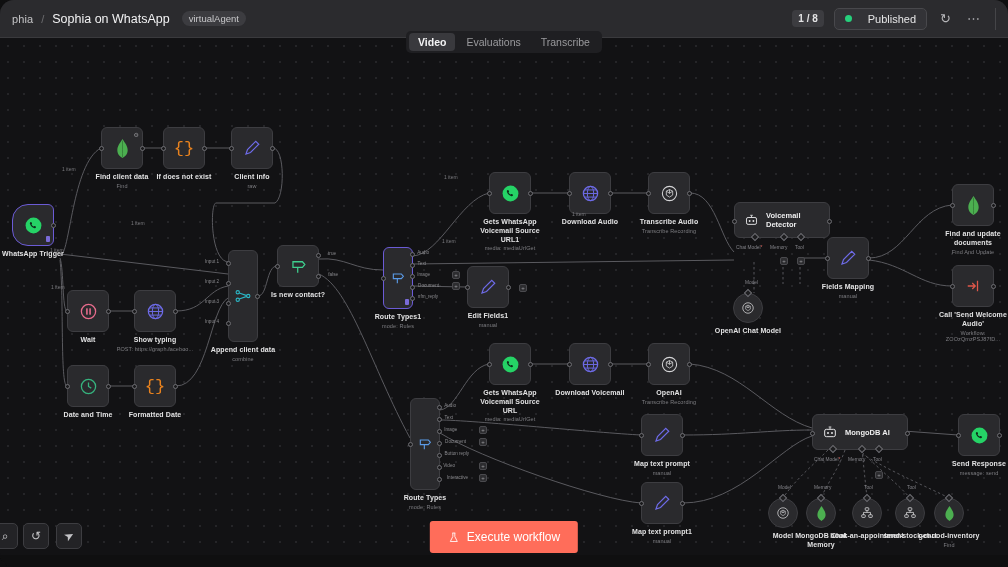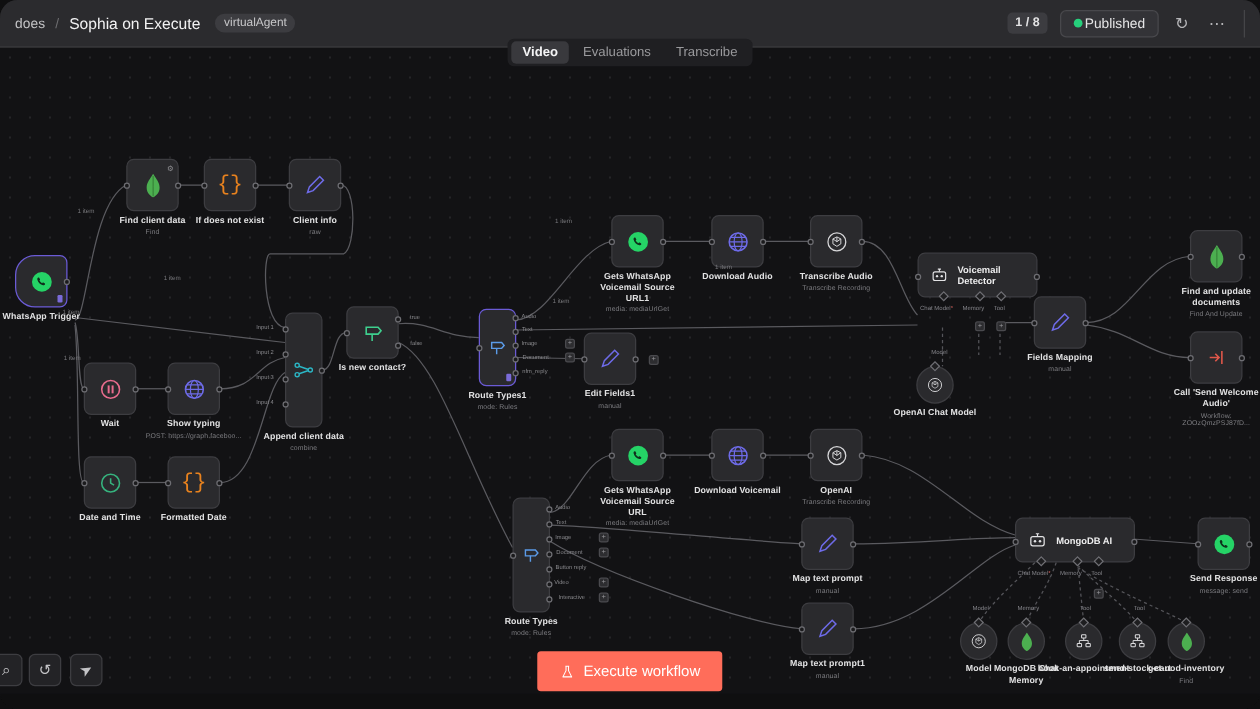--- a/index.html
+++ b/index.html
@@ -37,21 +37,21 @@
     padding: 3px 7px 3px 7px;
     line-height: 1;
   }
   .hdr-right { margin-left: auto; display: flex; align-items: center; gap: 10px; }
   .count-chip {
     background: #3c3c40; color: #e3e3e4;
     font-size: 10px; font-weight: bold;
     border-radius: 4px; padding: 3px 6px; line-height: 1.1;
   }
   .pub-chip {
-    display: flex; align-items: center; gap: 2px;
+    display: flex; align-items: center; gap: 16px;
     background: #333337; border: 1px solid #48484c;
     border-radius: 5px; padding: 4px 10px;
     color: #e6e6e7; font-size: 11px;
   }
   .pub-dot { width: 7px; height: 7px; border-radius: 50%; background: #26d07c; }
   .hdr-icon { color: #b5b5b8; font-size: 13px; line-height: 1; padding: 2px 3px; }
   .hdr-divider { width:1px; height:22px; background:#454548; margin-left:2px; }
 
   
   #tabs {
@@ -186,23 +186,23 @@
     width: 1008px; height: 12px;
     background: #0f0f10;
   }
 </style>
 </head>
 <body>
 
 <div id="app">
 
   <div id="header">
-    <span class="crumb">does</span>
+    <span class="crumb">phia</span>
     <span class="crumb-sep">/</span>
-    <span class="crumb-main">Sophia on Execute</span>
+    <span class="crumb-main">Sophia on WhatsApp</span>
     <span class="tag-chip">virtualAgent</span>
 
     <div class="hdr-right">
       <span class="count-chip">1 / 8</span>
       <div class="pub-chip">
         <span class="pub-dot"></span>
         <span>Published</span>
       </div>
       <span class="hdr-icon">↻</span>
       <span class="hdr-icon">⋯</span>

